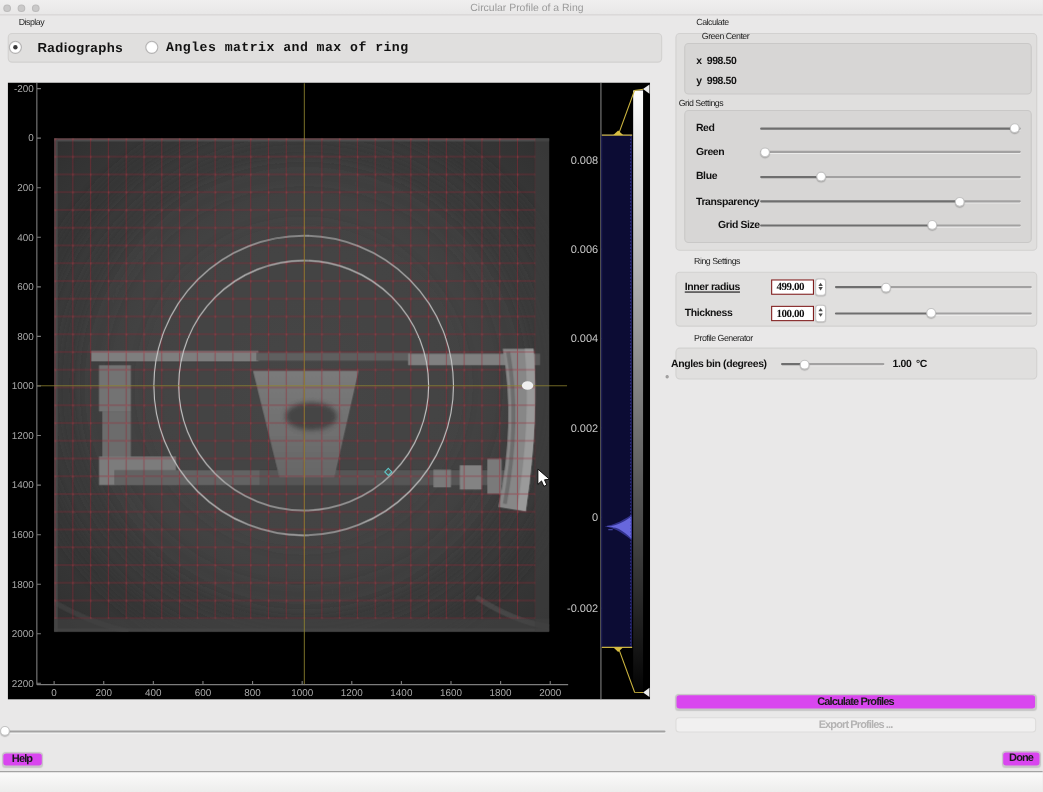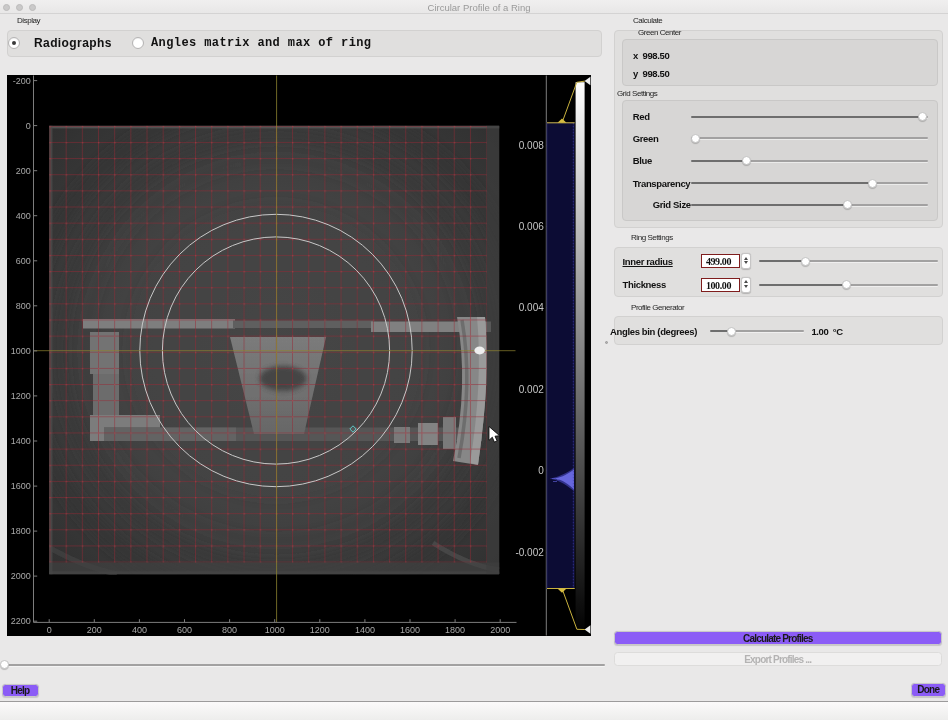--- a/index.html
+++ b/index.html
@@ -6,21 +6,21 @@
 html,body { width:948px; height:720px; overflow:hidden; }
 body { position:relative; background:#e9e8e8; font-family:"Liberation Sans", sans-serif; }
 .abs { position:absolute; }
 .gtitle { font-size:8px; letter-spacing:-0.45px; color:#1f1f1f;margin-left:12px; }
 .blbl { font-size:9.5px; font-weight:bold; letter-spacing:-0.35px; color:#111; }
 .box1 { background:#e0dfde; border:1px solid #d2d1d0; border-radius:4px; }
 .box2 { background:#d7d6d5; border:1px solid #c9c8c7; border-radius:4px; }
 .tfill { position:absolute; height:2px; background:#6e6e6e; border-radius:1px; }
 .trest { position:absolute; height:2px; background:#a2a1a1; border-radius:1px; box-shadow:0 1px 0 rgba(255,255,255,.5); }
 .thumb { position:absolute; width:9px; height:9px; background:#fff; border:1px solid #c3c3c3; border-radius:50%; box-shadow:0 1px 1px rgba(0,0,0,.2); }
-.btn { position:absolute; background:#8b5cf6; border:1px solid #c9c8c8; border-radius:3.5px; box-shadow:0 0.5px 1px rgba(0,0,0,.15); font-size:10px; font-weight:bold; letter-spacing:-0.8px; color:#1a1a1a; text-align:center; }
+.btn { position:absolute; background:#d946ef; border:1px solid #c9c8c8; border-radius:3.5px; box-shadow:0 0.5px 1px rgba(0,0,0,.15); font-size:10px; font-weight:bold; letter-spacing:-0.8px; color:#1a1a1a; text-align:center; }
 .spin { position:absolute; background:#fff; border:1px solid #7f1d1d; font-size:10px; font-weight:bold; letter-spacing:-0.4px; color:#111; padding-left:4px;font-family:Liberation Serif, serif; }
 .stepper { position:absolute; width:10px; height:16px; background:#fff; border:1px solid #c6c5c5; border-radius:3px; box-shadow:0 0.5px 1px rgba(0,0,0,.2); }
 .radio { position:absolute; width:12px; height:12px; background:#fff; border:1px solid #b4b3b3; border-radius:50%; box-shadow:inset 0 0.5px 1px rgba(0,0,0,.1); }
 .up { width:0; height:0; border-left:2.5px solid transparent; border-right:2.5px solid transparent; border-bottom:3.5px solid #4a4a4a; margin:2.5px auto 1.5px; }
 .dn { width:0; height:0; border-left:2.5px solid transparent; border-right:2.5px solid transparent; border-top:3.5px solid #4a4a4a; margin:0 auto; }
 .rdot { position:absolute; left:2.8px; top:2.8px; width:4.5px; height:4.5px; background:#3a3a3a; border-radius:50%; }
 .rlbl { position:absolute; font-size:12px; font-weight:bold; letter-spacing:0.4px; color:#111; }
 </style>
 </head>
 <body>

